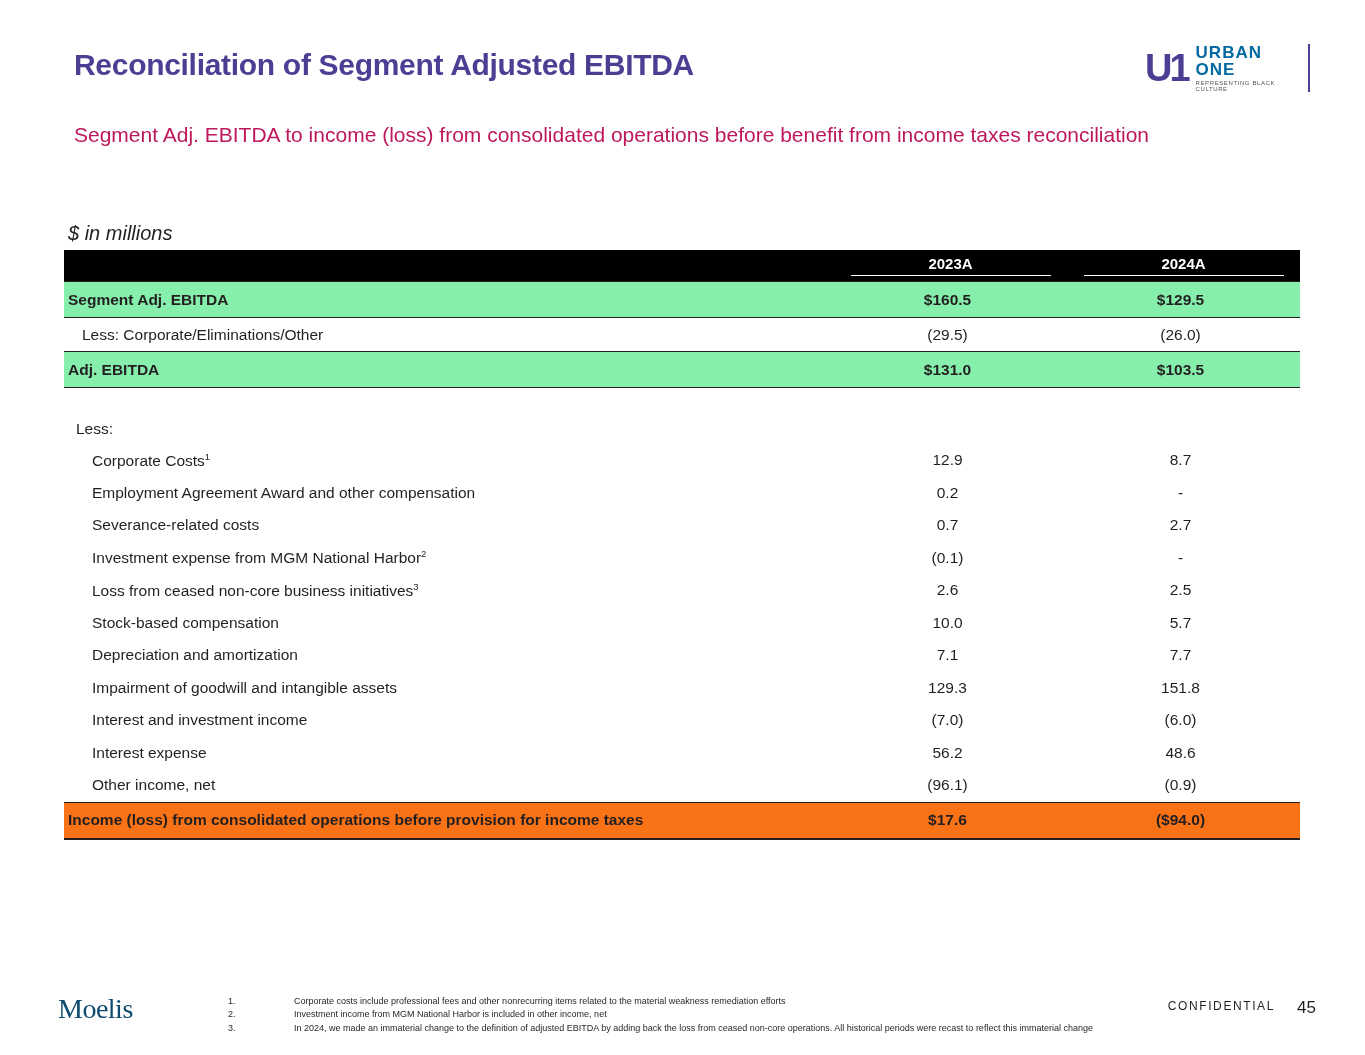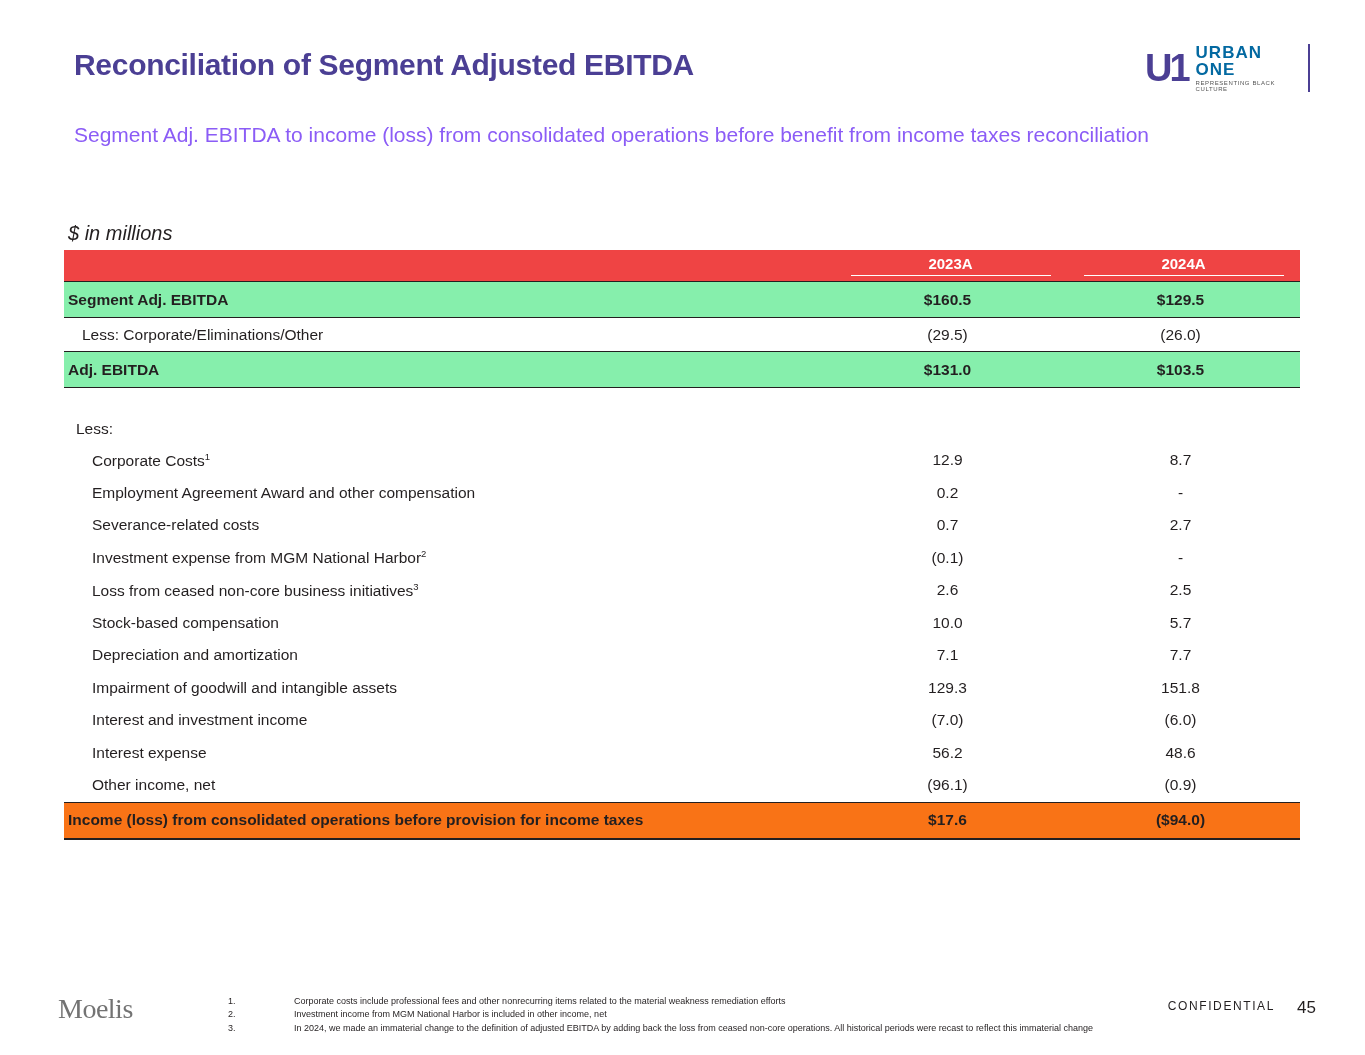--- a/index.html
+++ b/index.html
@@ -67,21 +67,21 @@
     letter-spacing: 0.6px;
     margin-top: 2px;
   }
   .subtitle {
     position: absolute;
     left: 74px;
     top: 120px;
     width: 1180px;
     font-size: 21px;
     line-height: 29px;
-    color: #8b5cf6;
+    color: #be185d;
   }
   .units {
     position: absolute;
     left: 68px;
     top: 222px;
     font-size: 20px;
     font-style: italic;
     color: #231f20;
   }
   table.recon {
@@ -90,21 +90,21 @@
     top: 250px;
     width: 1236px;
     border-collapse: collapse;
     font-size: 15.5px;
   }
   table.recon th, table.recon td {
     padding: 0;
     vertical-align: middle;
   }
   .hdr-row th {
-    background: #ef4444;
+    background: #000000;
     color: #ffffff;
     height: 31px;
     font-size: 15px;
     font-weight: bold;
     text-align: center;
   }
   .hdr-row th.c-label { width: 770px; }
   .hdr-row th.c-num { width: 233px; }
   .hdr-underline {
     display: inline-block;
@@ -141,21 +141,21 @@
     border-bottom: 2.5px solid #231f20;
   }
   .total td.row-label { padding-left: 4px !important; }
   sup { font-size: 9.5px; vertical-align: super; }
   .footer-moelis {
     position: absolute;
     left: 58px;
     bottom: 30px;
     font-family: "Liberation Serif", serif;
     font-size: 28px;
-    color: #737373;
+    color: #0c4a6e;
     letter-spacing: -0.5px;
   }
   .footnotes {
     position: absolute;
     left: 228px;
     bottom: 20px;
     width: 920px;
     font-size: 9px;
     line-height: 12.5px;
     color: #231f20;

